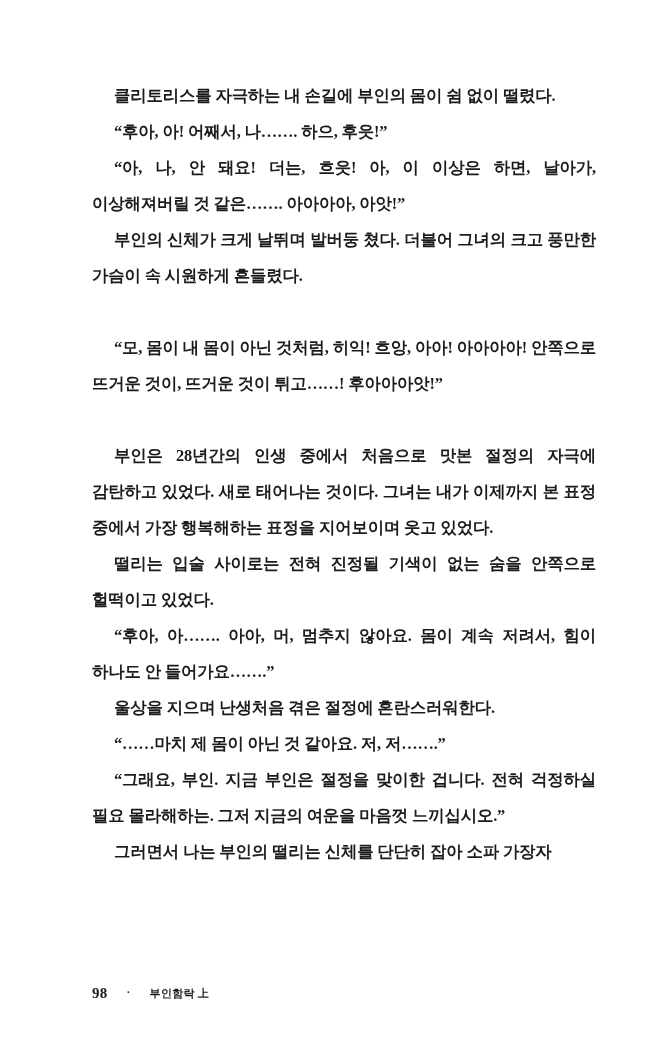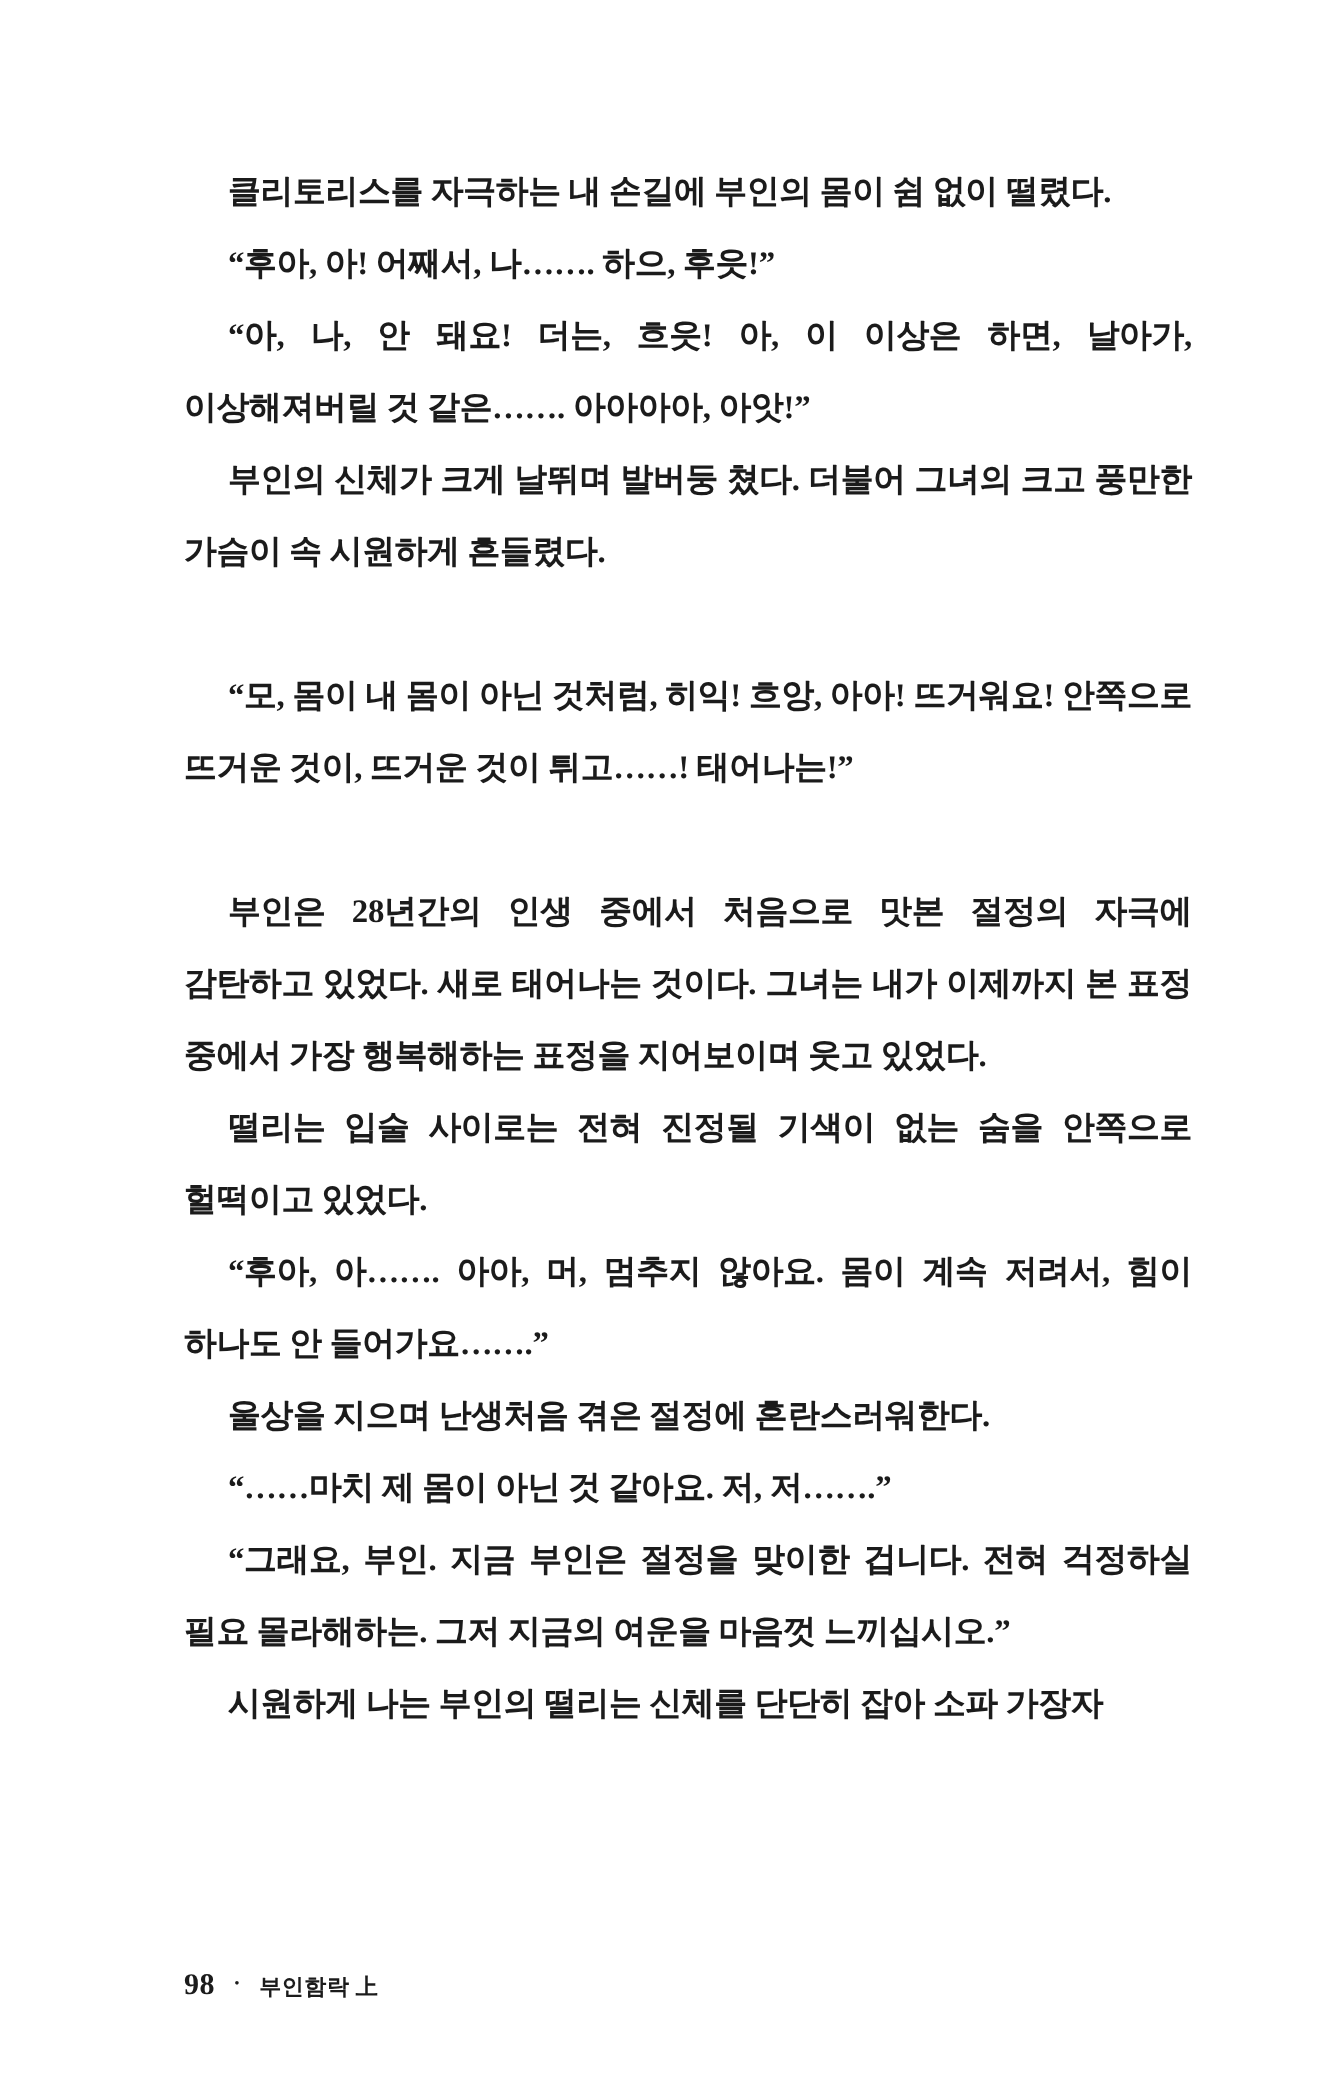--- a/index.html
+++ b/index.html
@@ -41,21 +41,21 @@
   }
   .footer {
     position: absolute;
     left: 92px;
     bottom: 48px;
     font-size: 15px;
     letter-spacing: 0.3px;
     color: #1b1b1b;
     display: flex;
     align-items: center;
-    gap: 9px;
+    gap: 19px;
   }
   .footer .pgnum {
     font-family: "Liberation Serif", "DejaVu Serif", serif;
   }
   .footer .sep {
     font-size: 11px;
     line-height: 1;
     position: relative;
     top: -1px;
   }
@@ -66,29 +66,29 @@
 </head>
 <body>
 
 <div class="page">
   <div class="body-text">
     <p class="para">클리토리스를 자극하는 내 손길에 부인의 몸이 쉼 없이 떨렸다.</p>
     <p class="para dialogue">“후아, 아! 어째서, 나……. 하으, 후읏!”</p>
     <p class="para dialogue">“아, 나, 안 돼요! 더는, 흐읏! 아, 이 이상은 하면, 날아가, 이상해져버릴 것 같은……. 아아아아, 아앗!”</p>
     <p class="para">부인의 신체가 크게 날뛰며 발버둥 쳤다. 더불어 그녀의 크고 풍만한 가슴이 속 시원하게 흔들렸다.</p>
     <div class="gap"></div>
-    <p class="para dialogue">“모, 몸이 내 몸이 아닌 것처럼, 히익! 흐앙, 아아! 뜨거워요! 안쪽으로 뜨거운 것이, 뜨거운 것이 튀고……! 태어나는!”</p>
+    <p class="para dialogue">“모, 몸이 내 몸이 아닌 것처럼, 히익! 흐앙, 아아! 아아아아! 안쪽으로 뜨거운 것이, 뜨거운 것이 튀고……! 후아아아앗!”</p>
     <div class="gap"></div>
     <p class="para">부인은 28년간의 인생 중에서 처음으로 맛본 절정의 자극에 감탄하고 있었다. 새로 태어나는 것이다. 그녀는 내가 이제까지 본 표정 중에서 가장 행복해하는 표정을 지어보이며 웃고 있었다.</p>
     <p class="para">떨리는 입술 사이로는 전혀 진정될 기색이 없는 숨을 안쪽으로 헐떡이고 있었다.</p>
     <p class="para dialogue">“후아, 아……. 아아, 머, 멈추지 않아요. 몸이 계속 저려서, 힘이 하나도 안 들어가요…….”</p>
     <p class="para">울상을 지으며 난생처음 겪은 절정에 혼란스러워한다.</p>
     <p class="para dialogue">“……마치 제 몸이 아닌 것 같아요. 저, 저…….”</p>
     <p class="para dialogue">“그래요, 부인. 지금 부인은 절정을 맞이한 겁니다. 전혀 걱정하실 필요 몰라해하는. 그저 지금의 여운을 마음껏 느끼십시오.”</p>
-    <p class="para">시원하게 나는 부인의 떨리는 신체를 단단히 잡아 소파 가장자</p>
+    <p class="para">그러면서 나는 부인의 떨리는 신체를 단단히 잡아 소파 가장자</p>
   </div>
 
   <div class="footer">
     <span class="pgnum">98</span>
     <span class="sep">·</span>
     <span class="title">부인함락 上</span>
   </div>
 </div>
 
 </body></html>

